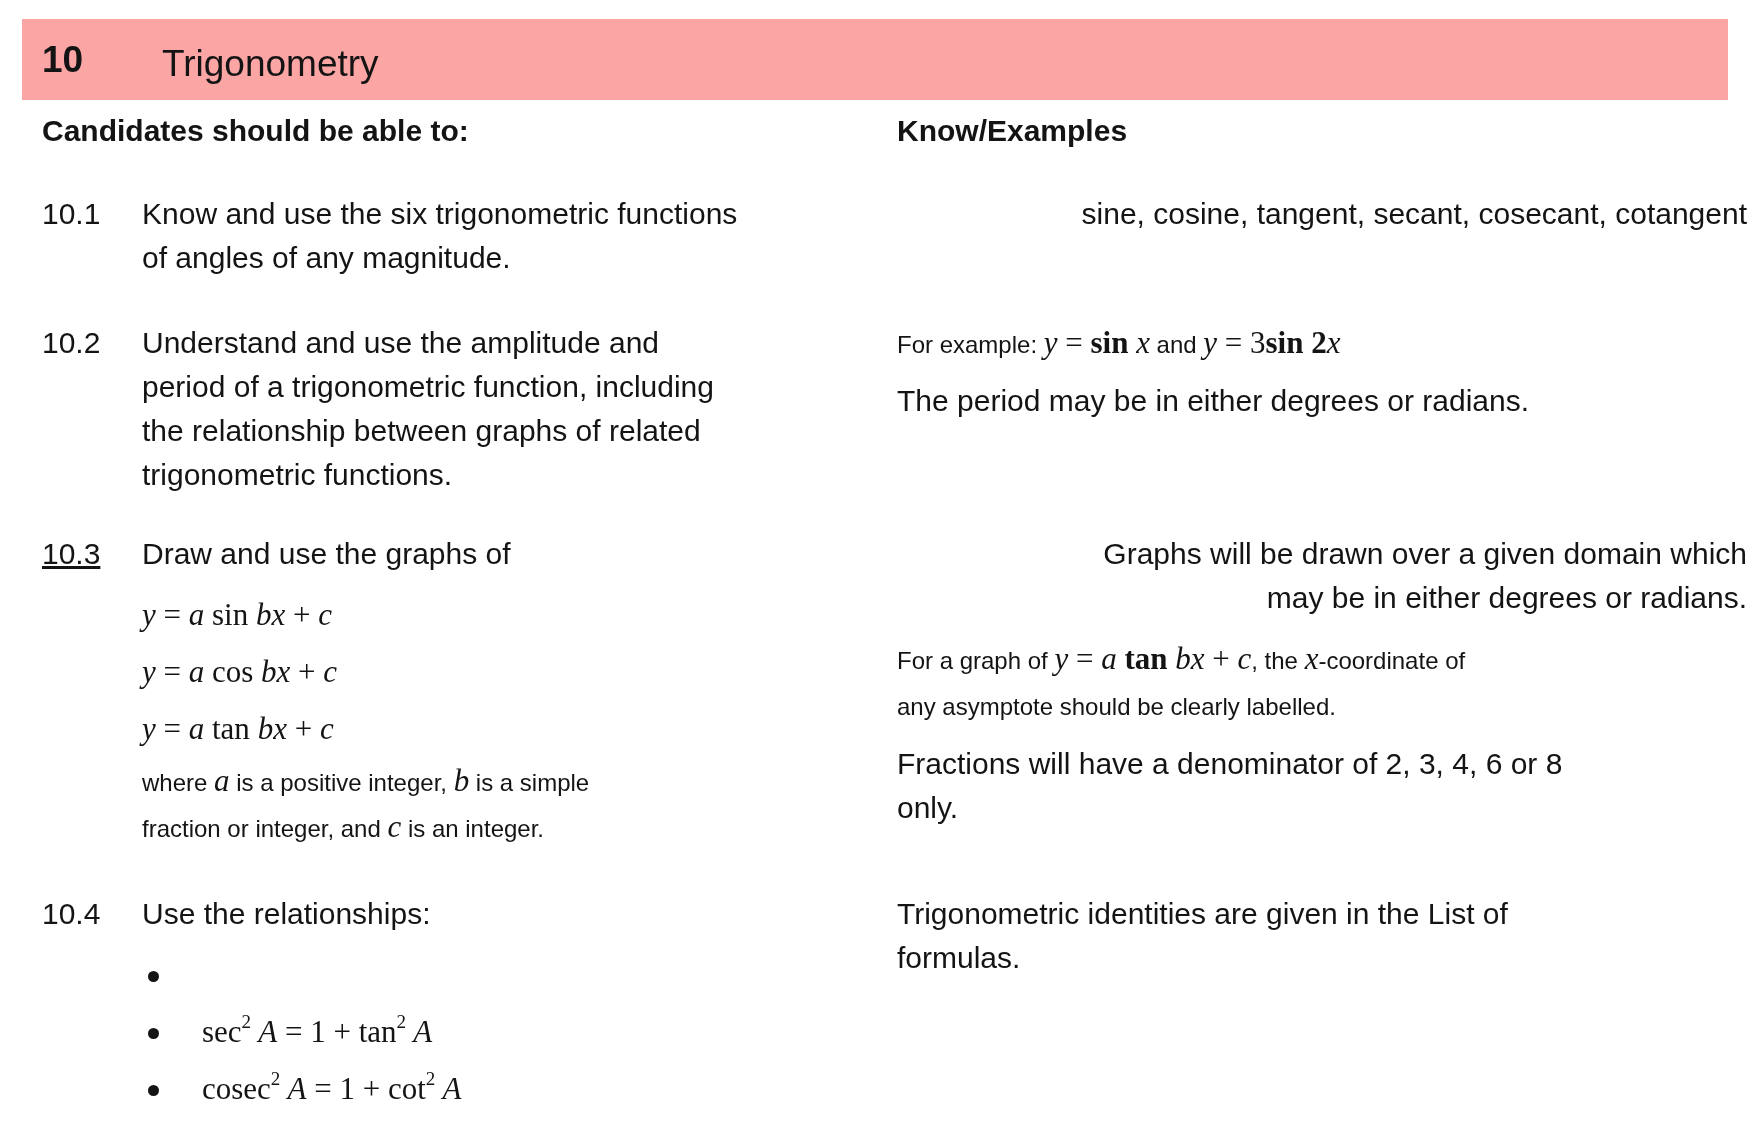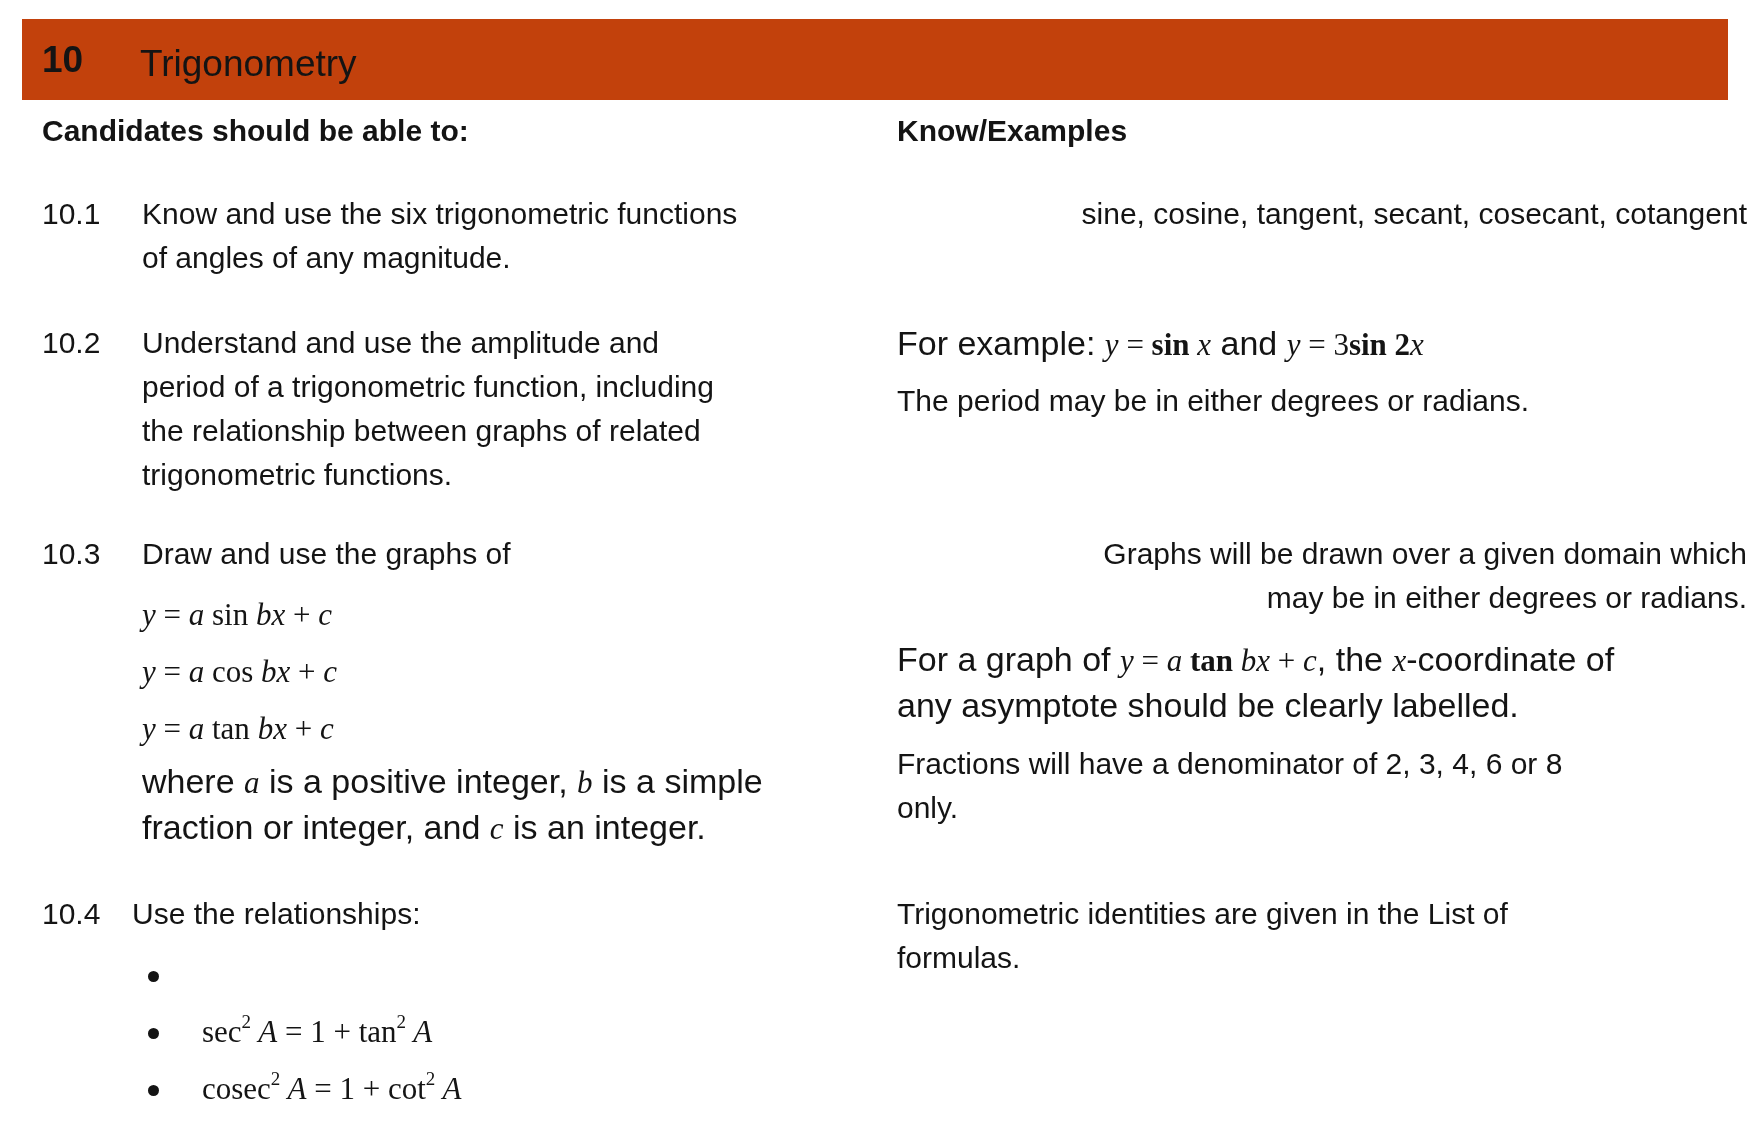--- a/index.html
+++ b/index.html
@@ -15,74 +15,74 @@
     position:absolute; left:22px; top:19px; width:1706px; height:81px;
     display:flex; align-items:center;
   }
   .bar-num { font-size:37px; font-weight:bold; margin-left:20px; width:98px; }
   .bar-title { font-size:37px; font-weight:normal;margin-top:8px; }
 
   
   .fline { font-family:"Liberation Serif", serif; font-size:31px; line-height:44px; }
 
   
-  .m-s { font-family:"Liberation Sans", sans-serif; font-size:34px; }
+  .m-s { font-family:"Liberation Sans", sans-serif; font-size:24px; }
   .m-r { font-family:"Liberation Serif", serif; font-size:31px; }
   .m-b { font-family:"Liberation Serif", serif; font-size:31px; font-weight:bold; }
   .m-i { font-family:"Liberation Serif", serif; font-size:31px; font-style:italic; }
   .m-p { font-family:"Liberation Serif", serif; font-size:19px; position:relative; top:-14px; }
 
   .bullet-row { position:absolute; padding-left:60px; }
   .dot {
     position:absolute; left:6px; top:18px; width:11px; height:11px;
     border-radius:50%; background:#141414;
   }
 </style>
 </head>
 <body>
 
 <div class="page" style="color: rgb(20, 20, 20);">
 
-  <div class="bar" id="bar" style="background: #c2410c;">
+  <div class="bar" id="bar" style="background: #fca5a5; gap: 22px;">
     <span class="bar-num">10</span>
     <span class="bar-title">Trigonometry</span>
   </div>
 
   <div class="abs t30 bold" style="left:42px; top:109px; width:740px;">Candidates should be able to:</div>
   <div class="abs t30 bold" style="left:897px; top:109px; width:850px;">Know/Examples</div>
 
   <div class="abs t30" style="left:42px; top:192px; width:95px;">10.1</div>
   <div class="abs t30" style="left:142px; top:192px; width:745px;">Know and use the six trigonometric functions
 of angles of any magnitude.</div>
   <div class="abs t30" style="left:897px; top:192px; width:850px;text-align:right;">sine, cosine, tangent, secant, cosecant, cotangent</div>
 
   <div class="abs t30" style="left:42px; top:321px; width:95px;">10.2</div>
   <div class="abs t30" style="left:142px; top:321px; width:745px;">Understand and use the amplitude and
 period of a trigonometric function, including
 the relationship between graphs of related
 trigonometric functions.</div>
   <div class="abs t30" style="left:897px; top:321px; width:850px;"><span class="m-s">For example: </span><span class="m-i">y</span><span class="m-r"> = </span><span class="m-b">sin </span><span class="m-i">x</span><span class="m-s"> and </span><span class="m-i">y</span><span class="m-r"> = 3</span><span class="m-b">sin 2</span><span class="m-i">x</span></div>
   <div class="abs t30" style="left:897px; top:379px; width:850px;">The period may be in either degrees or radians.</div>
 
-  <div class="abs t30" style="left:42px; top:532px; width:95px;">10.3</div>
+  <div class="abs t30" style="left:42px; top:532px; width:95px;text-decoration:underline;">10.3</div>
   <div class="abs t30" style="left:142px; top:532px; width:745px;">Draw and use the graphs of</div>
   <div class="abs fline" style="left:142px; top:650px; width:600px;"><span class="m-i">y</span><span class="m-r"> = </span><span class="m-i">a</span><span class="m-r"> cos </span><span class="m-i">bx</span><span class="m-r"> + </span><span class="m-i">c</span></div>
   <div class="abs fline" style="left:142px; top:593px; width:600px;"><span class="m-i">y</span><span class="m-r"> = </span><span class="m-i">a</span><span class="m-r"> sin </span><span class="m-i">bx</span><span class="m-r"> + </span><span class="m-i">c</span></div>
   <div class="abs fline" style="left:142px; top:707px; width:600px;"><span class="m-i">y</span><span class="m-r"> = </span><span class="m-i">a</span><span class="m-r"> tan </span><span class="m-i">bx</span><span class="m-r"> + </span><span class="m-i">c</span></div>
   <div class="abs t30" style="left:142px; top:759px; width:745px;"><span class="m-s">where </span><span class="m-i">a</span><span class="m-s"> is a positive integer, </span><span class="m-i">b</span><span class="m-s"> is a simple
 fraction or integer, and </span><span class="m-i">c</span><span class="m-s"> is an integer.</span></div>
   <div class="abs t30" style="left:897px; top:532px; width:850px;text-align:right;">Graphs will be drawn over a given domain which
 may be in either degrees or radians.</div>
   <div class="abs t30" style="left:897px; top:637px; width:850px;"><span class="m-s">For a graph of </span><span class="m-i">y</span><span class="m-r"> = </span><span class="m-i">a</span><span class="m-b"> tan </span><span class="m-i">bx</span><span class="m-r"> + </span><span class="m-i">c</span><span class="m-s">, the </span><span class="m-i">x</span><span class="m-s">-coordinate of
 any asymptote should be clearly labelled.</span></div>
   <div class="abs t30" style="left:897px; top:742px; width:850px;">Fractions will have a denominator of 2, 3, 4, 6 or 8
 only.</div>
 
   <div class="abs t30" style="left:42px; top:892px; width:95px;">10.4</div>
-  <div class="abs t30" style="left:132px; top:892px; width:745px;">Use the relationships:</div>
+  <div class="abs t30" style="left:142px; top:892px; width:745px;">Use the relationships:</div>
 
   <div class="bullet-row fline" style="left:142px; top:953px; width:700px;">
     <span class="dot"></span>
   </div>
   <div class="bullet-row fline" style="left:142px; top:1010px; width:700px;">
     <span class="dot"></span>
     <span><span class="m-r">sec</span><span class="m-p">2</span><span class="m-i"> A</span><span class="m-r"> = 1 + tan</span><span class="m-p">2</span><span class="m-i"> A</span></span>
   </div>
   <div class="bullet-row fline" style="left:142px; top:1067px; width:700px;">
     <span class="dot"></span>

